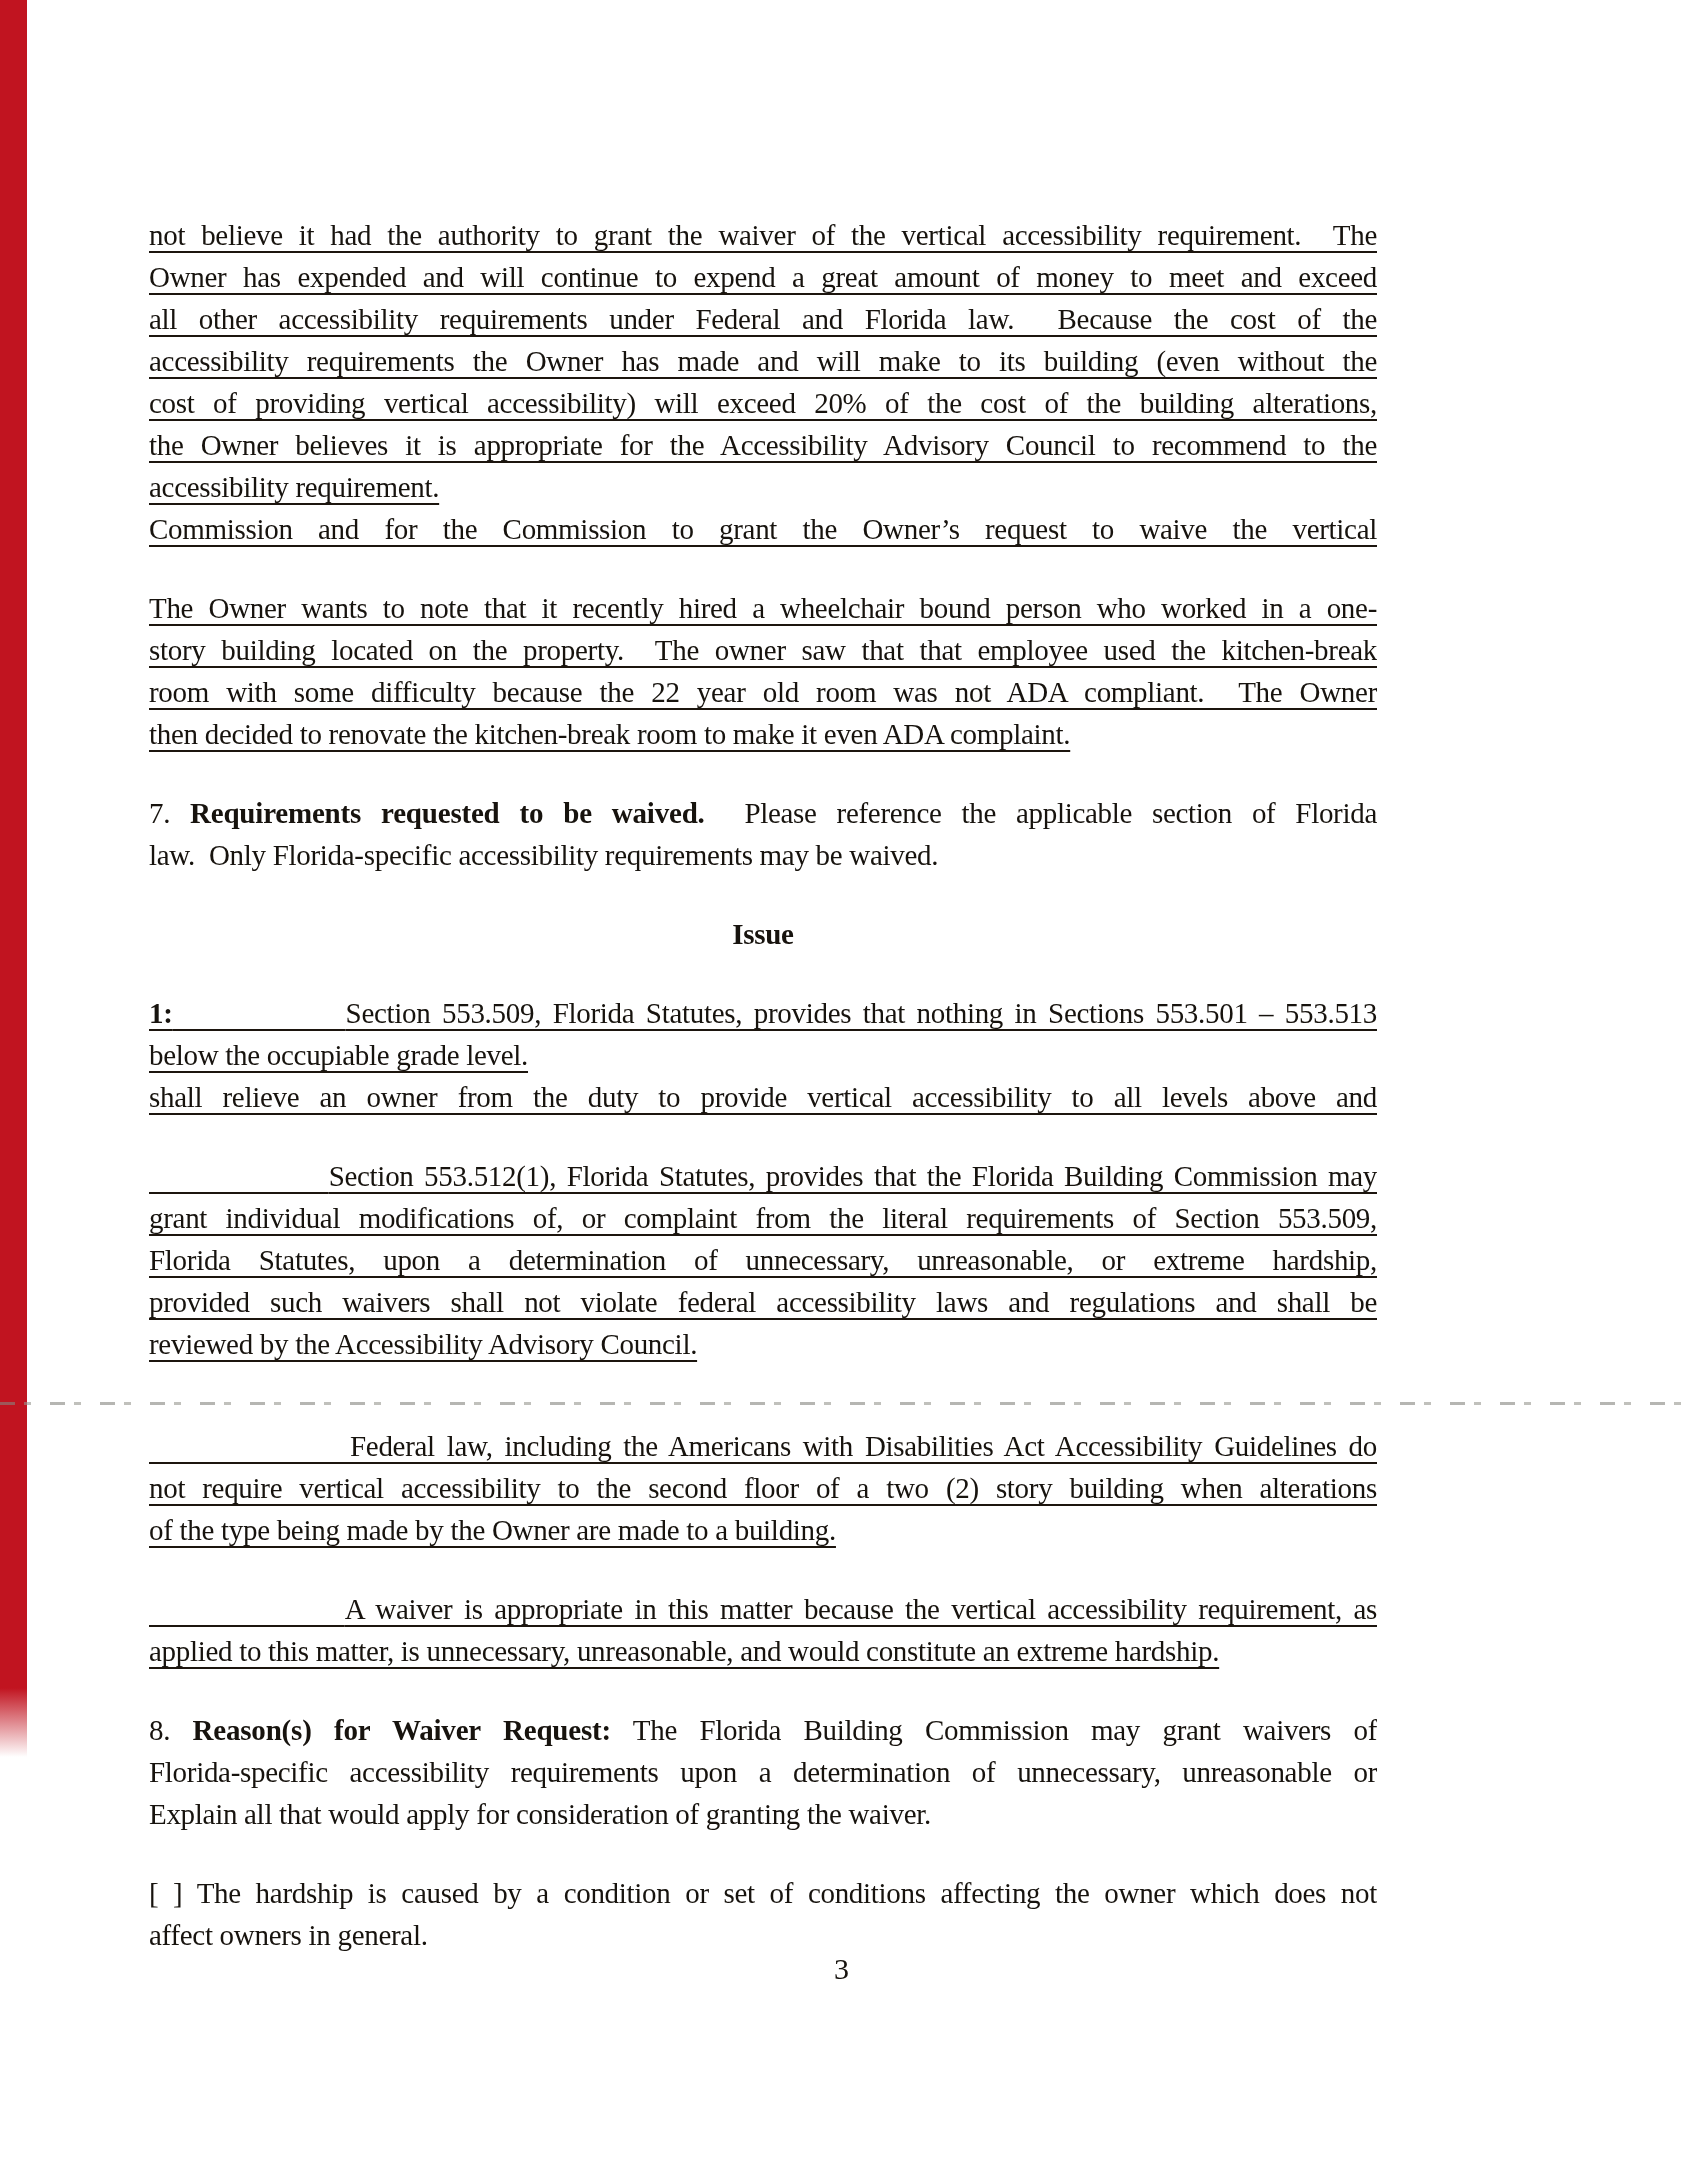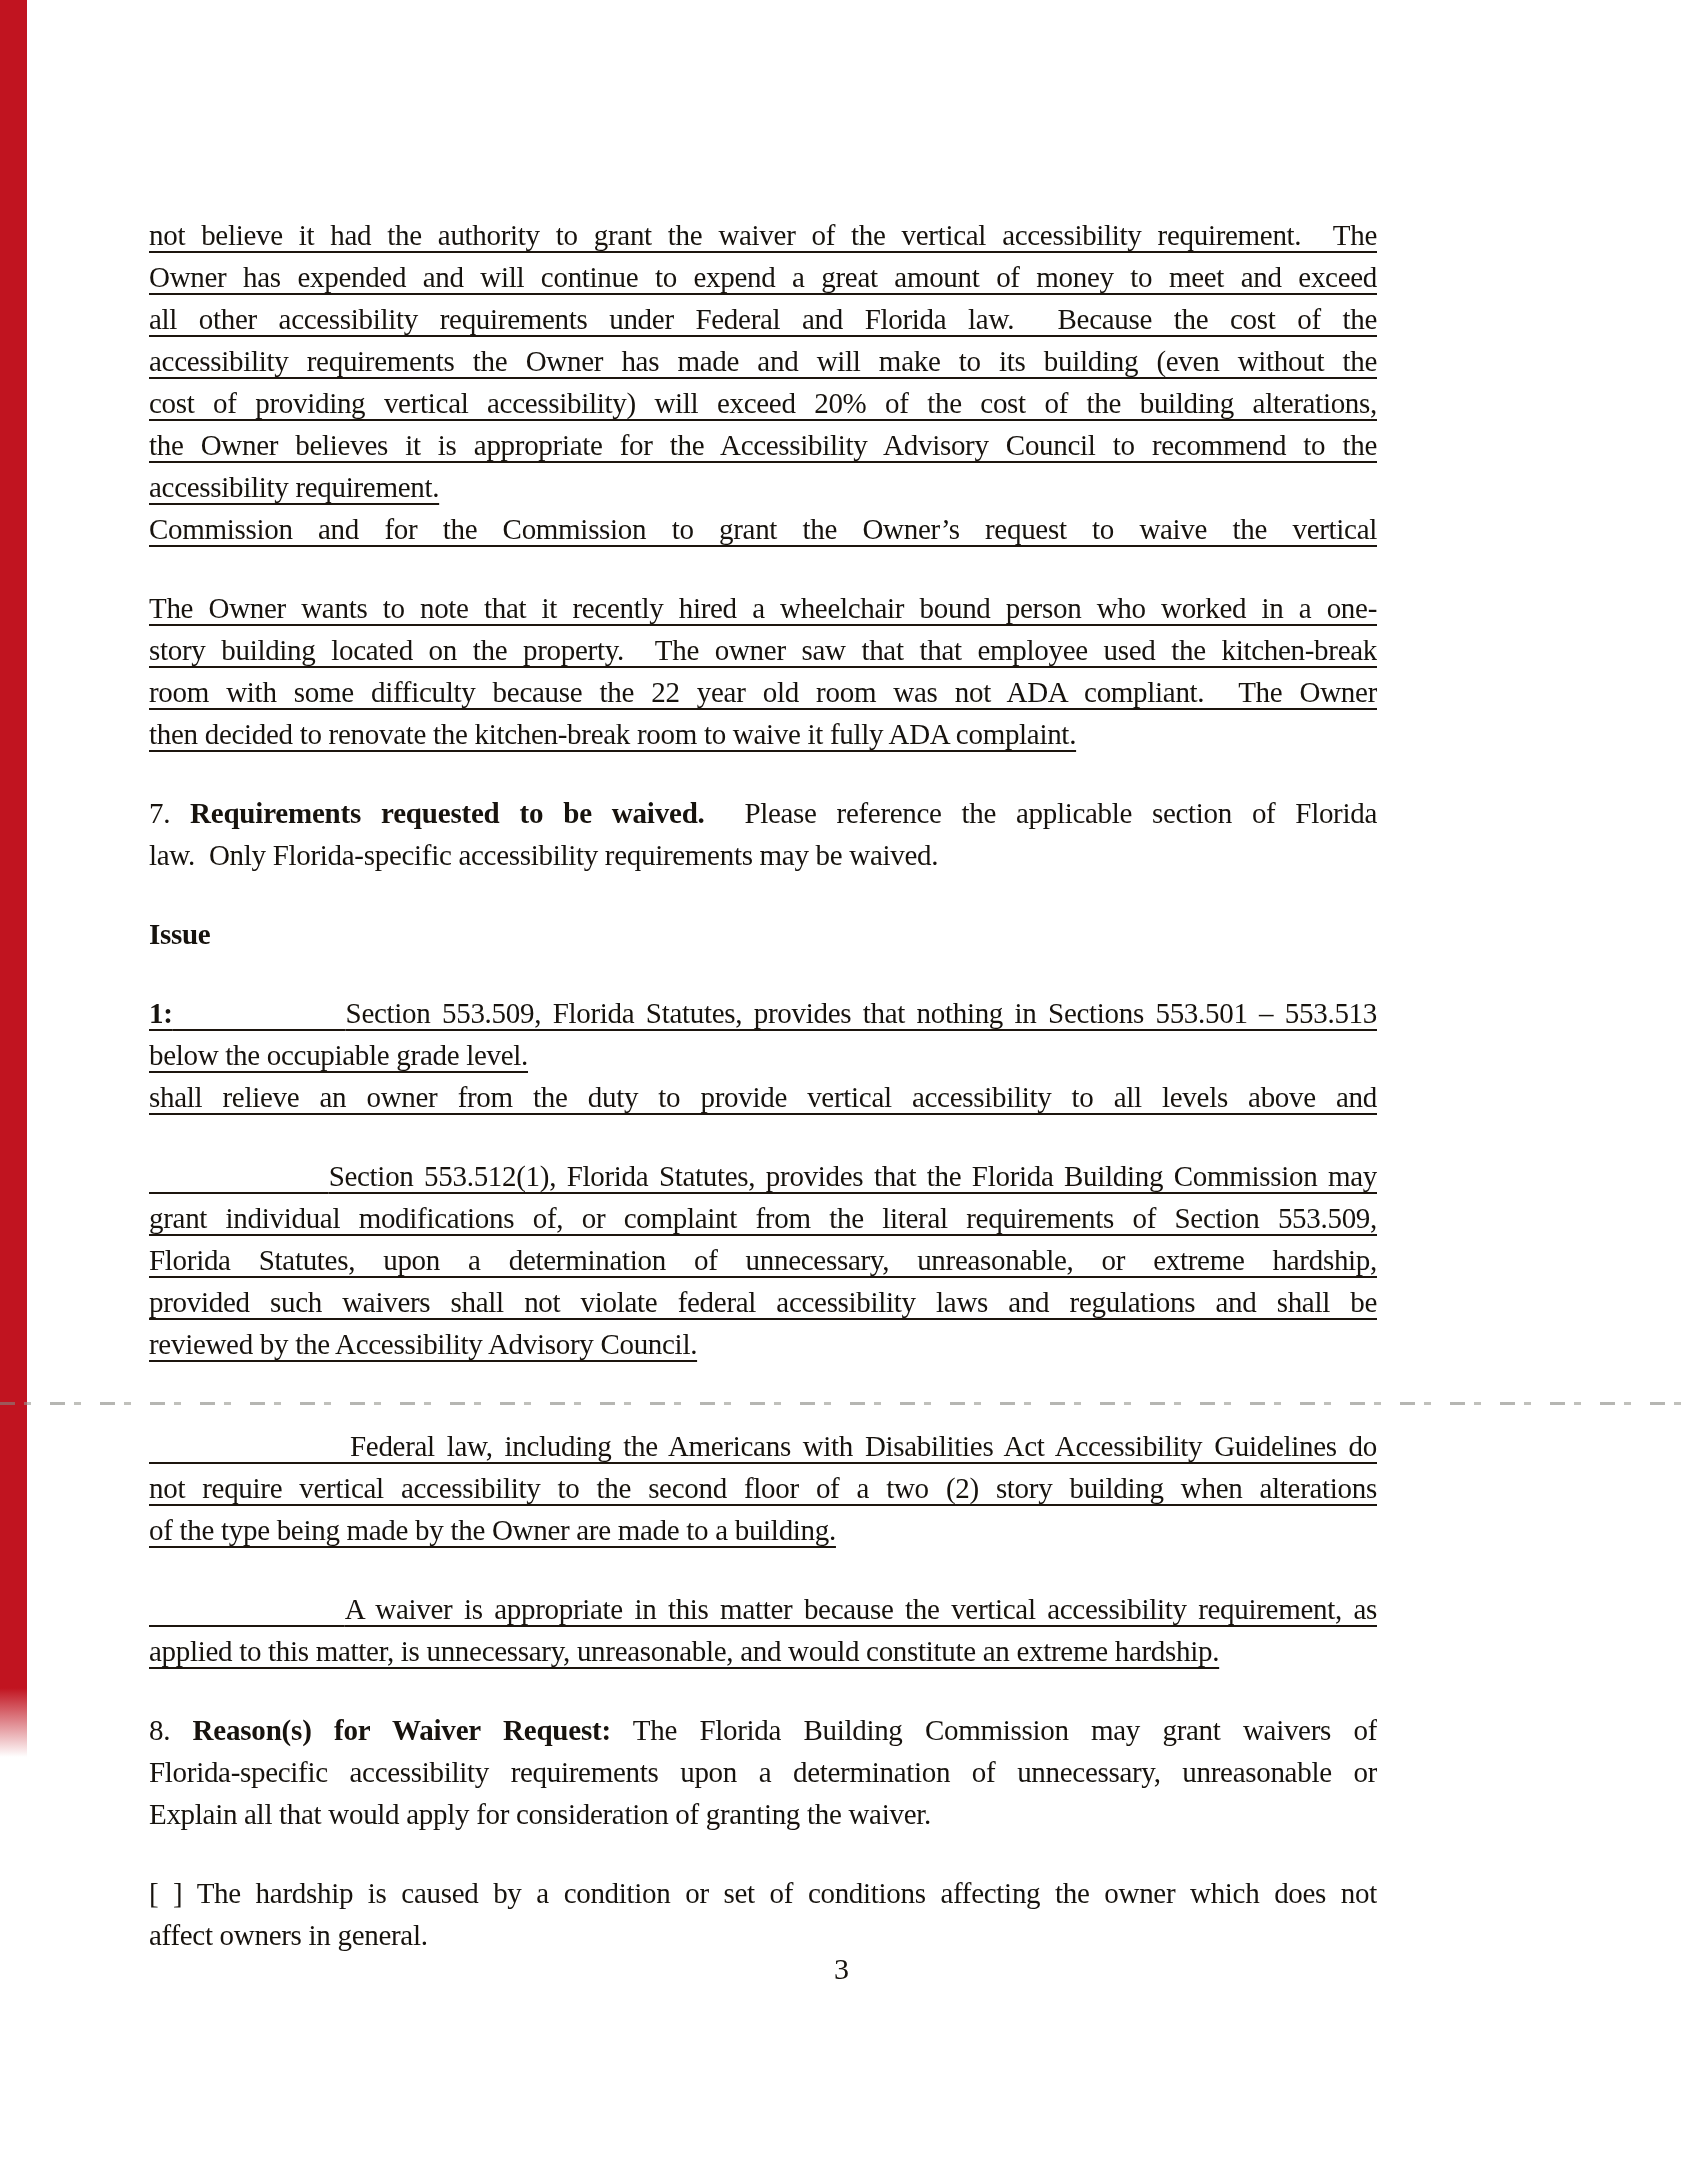--- a/index.html
+++ b/index.html
@@ -22,21 +22,21 @@
   .para{margin:0 0 37px 0;}
   .line{height:42px;overflow:hidden;}
   .just{text-align:justify;text-align-last:justify;}
   .u .line{
     text-decoration:underline;
     text-decoration-thickness:2.2px;
     text-underline-offset:6px;
     text-decoration-color:#1c150e;
   }
   b{font-weight:bold;letter-spacing:-0.2px;}
-  .heading{font-weight:bold;margin:0 0 37px 0;}
+  .heading{font-weight:bold;margin:0 0 37px 0;text-align:center;}
   .dotted-rule{
     margin:2px 0 20px -149px;
     width:1683px;height:3px;
     background:repeating-linear-gradient(90deg,
       #85857f 0px,#85857f 15px,transparent 15px,transparent 24px,
       #97978f 24px,#97978f 31px,transparent 31px,transparent 50px);
     opacity:.6;
   }
   .page-number{
     position:absolute;top:1952px;left:0;width:1683px;
@@ -56,21 +56,21 @@
         <div class="line just"><span>accessibility requirements the Owner has made and will make to its building (even without the</span></div>
         <div class="line just"><span>cost of providing vertical accessibility) will exceed 20% of the cost of the building alterations,</span></div>
         <div class="line just"><span>the Owner believes it is appropriate for the Accessibility Advisory Council to recommend to the</span></div>
         <div class="line"><span>accessibility requirement.</span></div>
         <div class="line just"><span>Commission and for the Commission to grant the Owner’s request to waive the vertical</span></div>
       </div>
       <div class="para u">
         <div class="line just"><span>The Owner wants to note that it recently hired a wheelchair bound person who worked in a one-</span></div>
         <div class="line just"><span>story building located on the property.&nbsp; The owner saw that that employee used the kitchen-break</span></div>
         <div class="line just"><span>room with some difficulty because the 22 year old room was not ADA compliant.&nbsp; The Owner</span></div>
-        <div class="line"><span>then decided to renovate the kitchen-break room to waive it fully ADA complaint.</span></div>
+        <div class="line"><span>then decided to renovate the kitchen-break room to make it even ADA complaint.</span></div>
       </div>
       <div class="para">
         <div class="line just"><span>7. </span><b>Requirements requested to be waived.</b><span>&nbsp; Please reference the applicable section of Florida</span></div>
         <div class="line"><span>law.&nbsp; Only Florida-specific accessibility requirements may be waived.</span></div>
       </div>
       <div class="heading">Issue</div>
       <div class="para u">
         <div class="line just"><b>1:</b><span>&nbsp;&nbsp;&nbsp;&nbsp;&nbsp;&nbsp;&nbsp;&nbsp;&nbsp;&nbsp;&nbsp;&nbsp;&nbsp;&nbsp;&nbsp;</span><span>Section 553.509, Florida Statutes, provides that nothing in Sections 553.501 – 553.513</span></div>
         <div class="line"><span>below the occupiable grade level.</span></div>
         <div class="line just"><span>shall relieve an owner from the duty to provide vertical accessibility to all levels above and</span></div>

